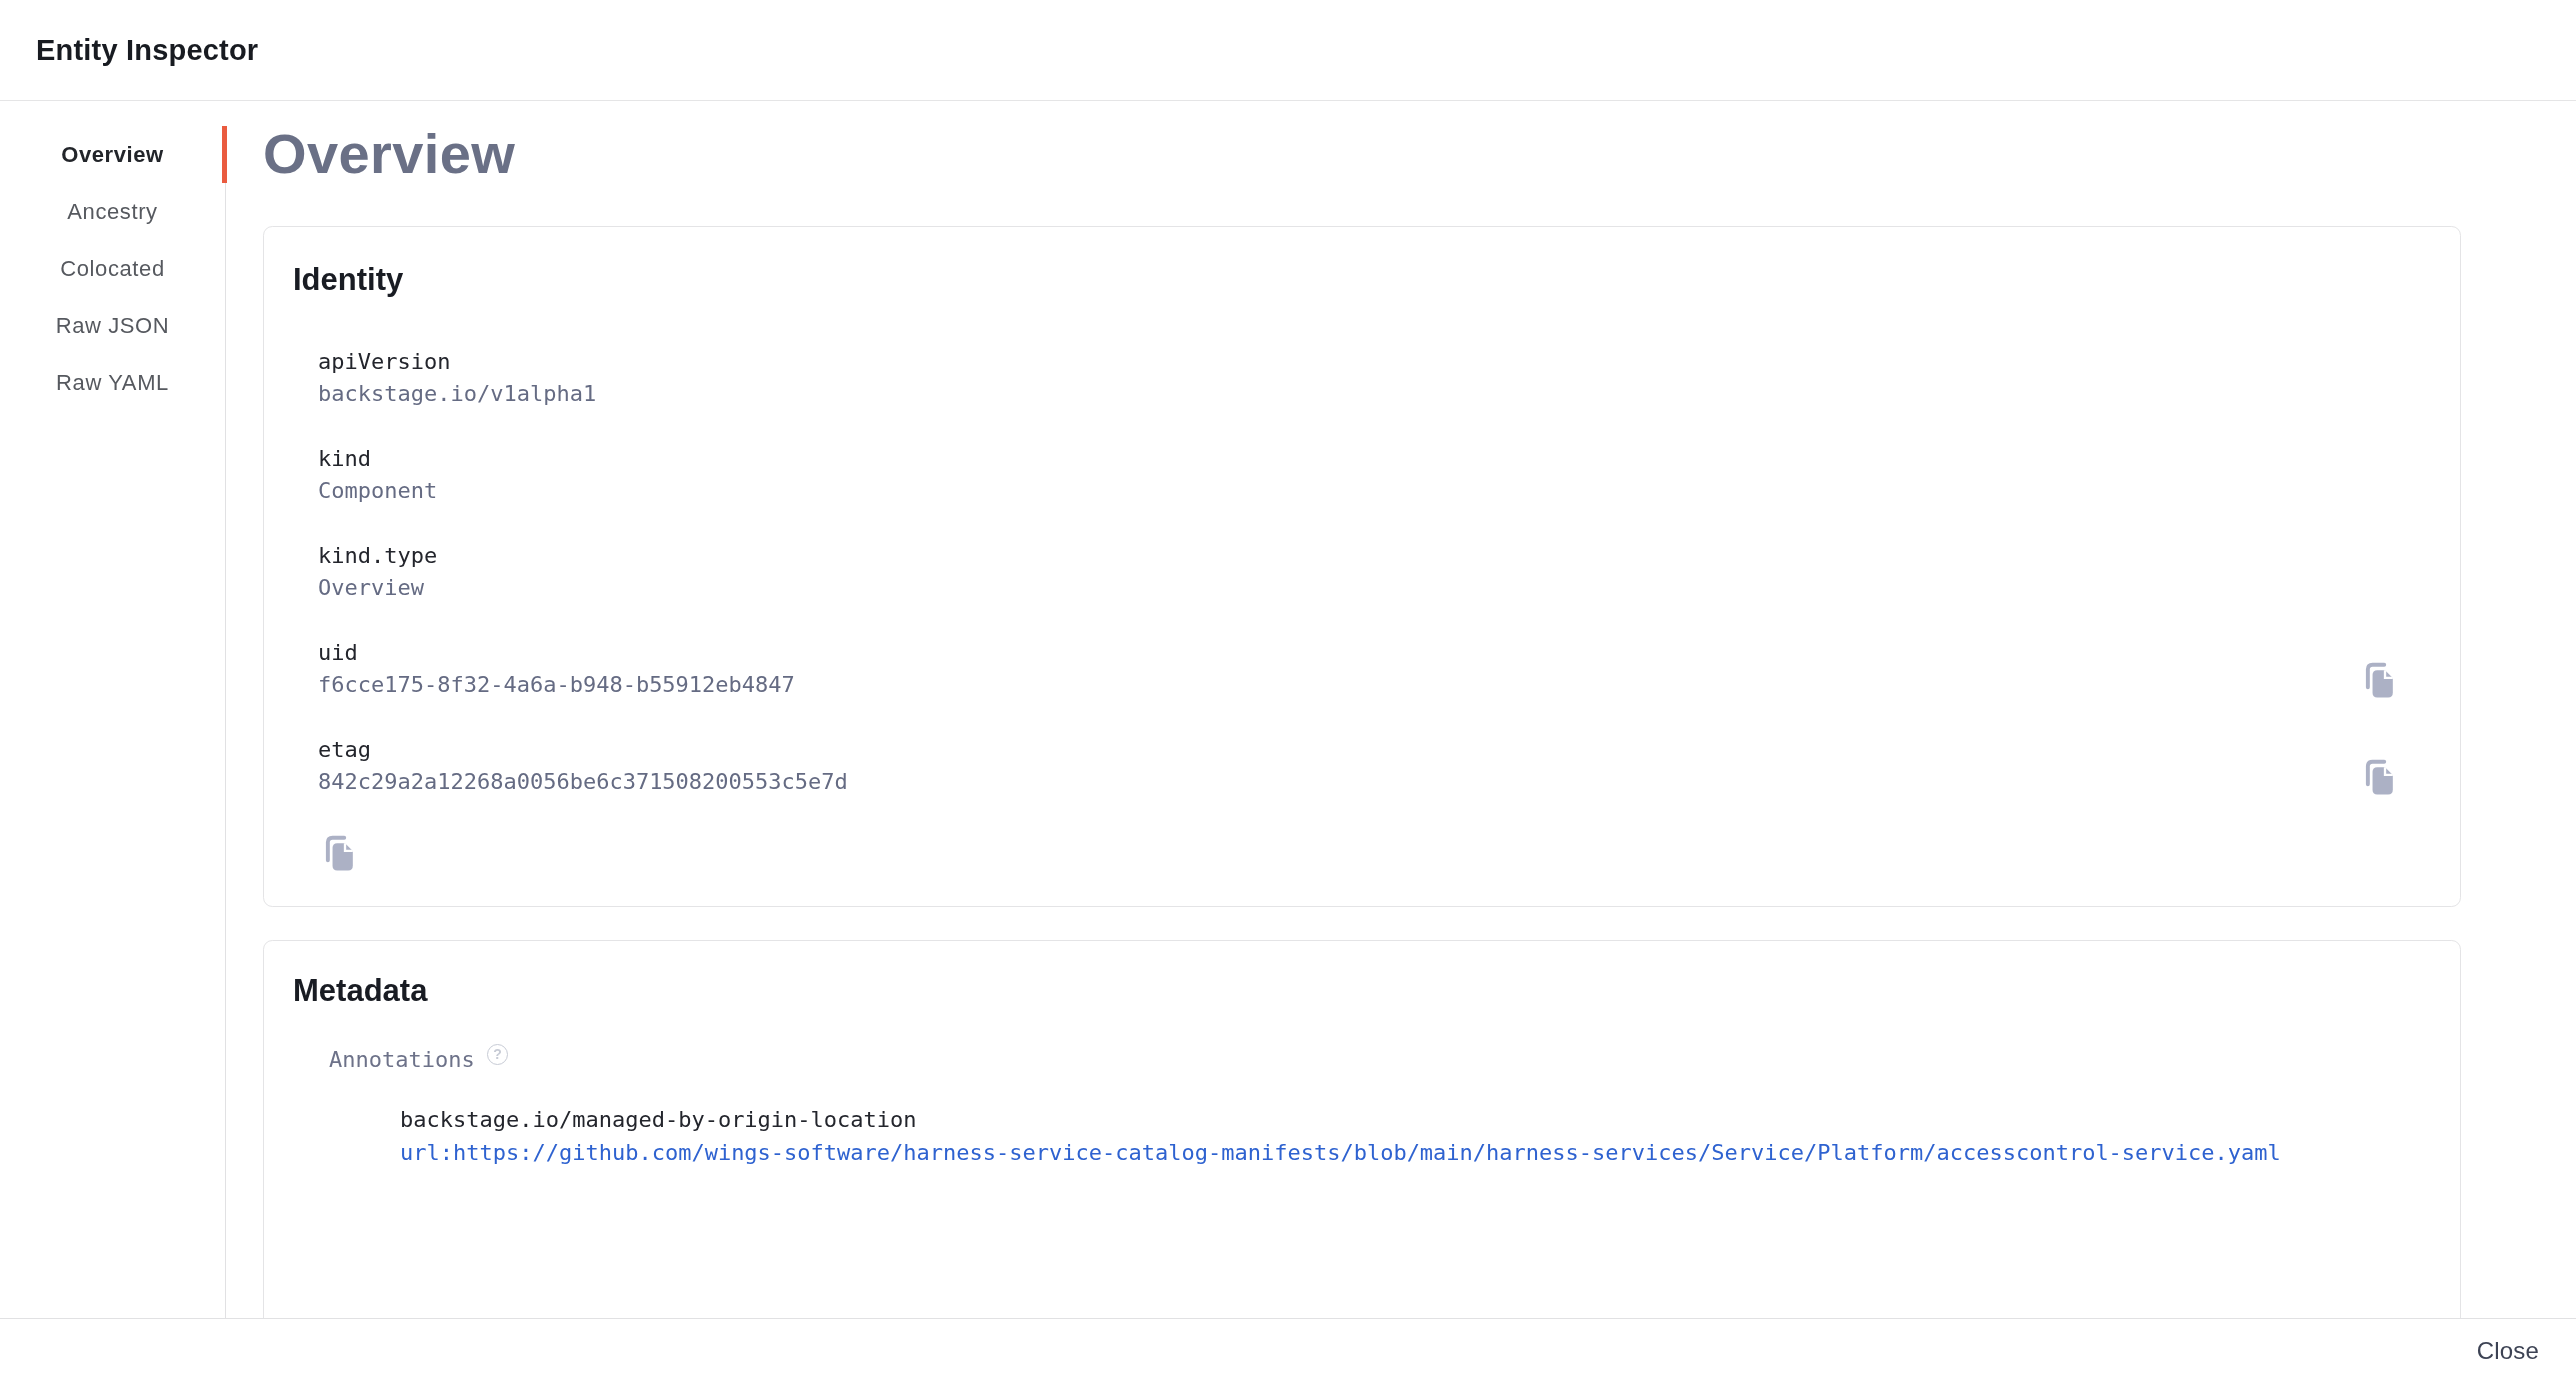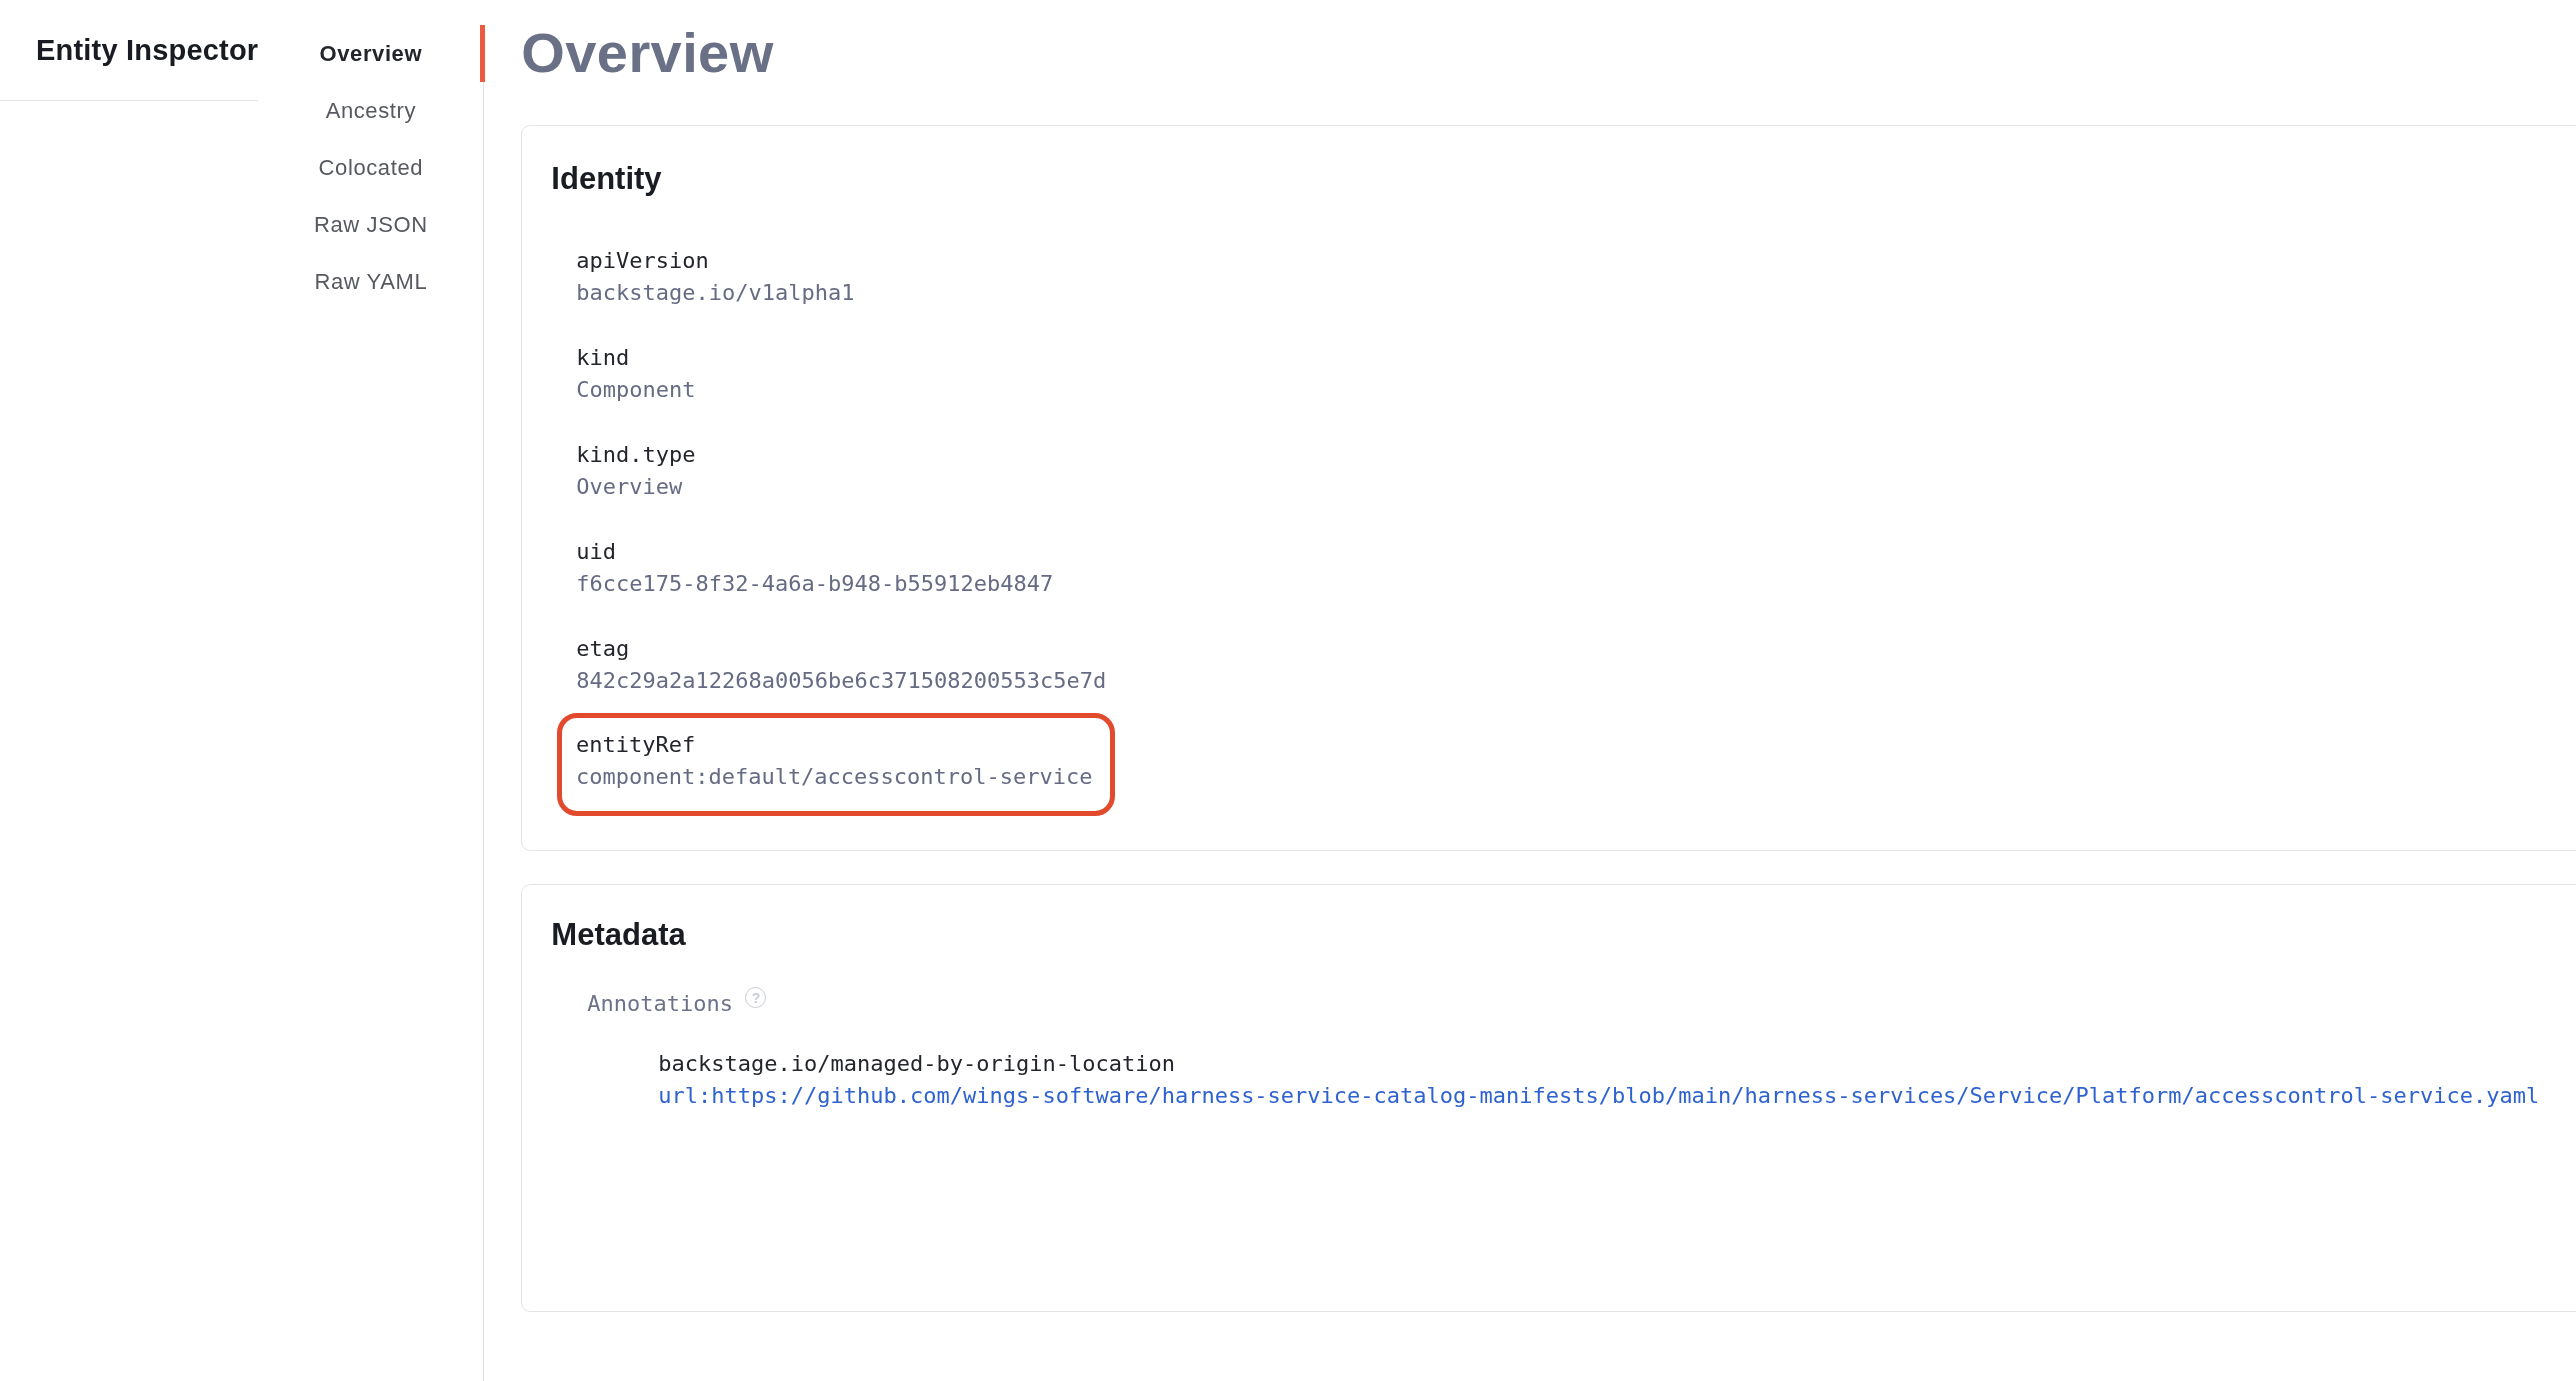--- a/index.html
+++ b/index.html
@@ -1,19 +1,19 @@
 <!DOCTYPE html>
 <html style="font-size:12.4px"><head>
 <meta charset="utf-8">
 <style>
   * { margin:0; padding:0; box-sizing:border-box; }
   html,body { width:2576px; height:1382px; background:#ffffff; }
   body { font-family:"Liberation Sans", sans-serif; color:#191c22; overflow:hidden; }
 
-  .dialog { width:2576px; height:1382px; display:flex; flex-direction:row; background:#fff; }
+  .dialog { width:2576px; height:1382px; display:flex; flex-direction:column; background:#fff; }
 
   
   .dlg-header { height:101px; flex:none; display:flex; align-items:center; padding-left:36px;
                 border-bottom:1.5px solid #e5e5e6; }
   .dlg-title { font-size:29px; font-weight:700; color:#181b21; letter-spacing:0.2px; }
 
   
   .main { flex:1 1 auto; display:flex; min-height:0; }
 
   .sidebar { width:226px; flex:none; margin-top:25px; border-right:1.5px solid #e1e1e3;
@@ -141,26 +141,20 @@
             <button class="copy-btn">
               <svg width="36" height="39" viewBox="0 0 46 50" fill="none">
                 <path d="M31 6 H16 q-6 0 -6 6 V35" stroke="currentColor" stroke-width="5" stroke-linecap="round" fill="none"></path>
                 <path d="M22 13 h10 l10 10 v19 q0 6 -6 6 H22 q-6 0 -6 -6 V19 q0 -6 6 -6 z" fill="currentColor"></path>
                 <path d="M32 13 v10 h10" stroke="#ffffff" stroke-width="3" fill="none"></path>
               </svg>
             </button>
           </div>
 
           <div class="field-row">
-            <div class="highlight-box">
-              <div class="field">
-                <div class="field-label">entityRef</div>
-                <div class="field-value">component:default/accesscontrol-service</div>
-              </div>
-            </div>
             <button class="copy-btn">
               <svg width="36" height="39" viewBox="0 0 46 50" fill="none">
                 <path d="M31 6 H16 q-6 0 -6 6 V35" stroke="currentColor" stroke-width="5" stroke-linecap="round" fill="none"></path>
                 <path d="M22 13 h10 l10 10 v19 q0 6 -6 6 H22 q-6 0 -6 -6 V19 q0 -6 6 -6 z" fill="currentColor"></path>
                 <path d="M32 13 v10 h10" stroke="#ffffff" stroke-width="3" fill="none"></path>
               </svg>
             </button>
           </div>
 
         </div>

